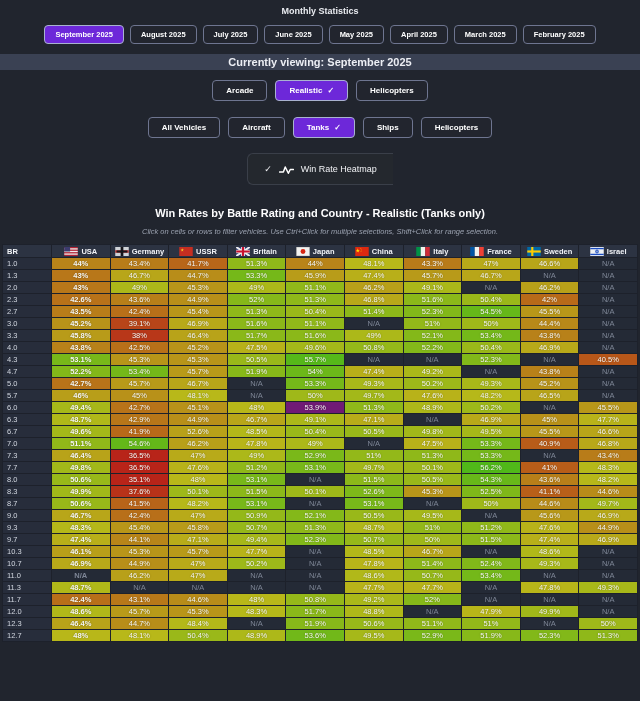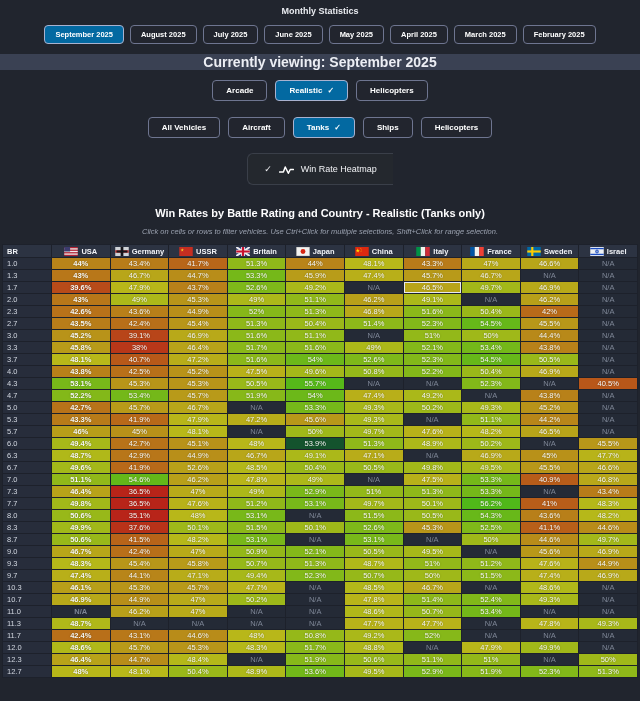--- a/index.html
+++ b/index.html
@@ -9,24 +9,24 @@
     font-family:"Liberation Sans", sans-serif;
     -webkit-font-smoothing:antialiased;
   }
   .page-title { text-align:center; padding-top:6px; font-size:9px; font-weight:bold; color:#e9ebf0; }
   .months { display:flex; justify-content:center; gap:6px; margin-top:9px; }
   .pill {
     background:#22252e; border:1px solid #6e7590; border-radius:4px; color:#fff;
     font-size:7.5px; font-weight:bold; padding:0 10px; height:17px;
     display:flex; align-items:center; cursor:pointer; white-space:nowrap;
   }
-  .pill.selected { background:#0369a1; border-color:#a9b2cf; }
+  .pill.selected { background:#6d28d9; border-color:#a9b2cf; }
   .banner {
     margin-top:10px; background:#3a4153; text-align:center;
-    font-size:14px; font-weight:bold; height:16px; line-height:16px; color:#eceef4;
+    font-size:11px; font-weight:bold; height:16px; line-height:16px; color:#eceef4;
   }
   .btn-row { display:flex; justify-content:center; gap:8px; }
   .btn-row.modes { margin-top:10px; }
   .btn-row.vehicles { margin-top:16px; }
   .btn-row .pill { height:19px; font-size:8px; padding:0 13px; border-radius:4px; }
   .check { margin-left:5px; font-size:8px; font-weight:bold; }
   .tabs { display:flex; justify-content:center; margin-top:15px; }
   .tab {
     height:30px; display:flex; align-items:center; gap:7px; padding:0 16px;
     font-size:9px; cursor:pointer; color:#f0f1f4;
@@ -289,33 +289,20 @@
         <td class="cell" style="background: rgb(184, 141, 25);">44.7%</td>
         <td class="cell" style="background: rgb(117, 184, 25);">53.3%</td>
         <td class="cell" style="background: rgb(184, 156, 25);">45.9%</td>
         <td class="cell" style="background: rgb(184, 175, 25);">47.4%</td>
         <td class="cell" style="background: rgb(184, 154, 25);">45.7%</td>
         <td class="cell" style="background: rgb(184, 166, 25);">46.7%</td>
         <td class="cell na">N/A</td>
         <td class="cell na">N/A</td>
       </tr>
       <tr>
-        <td class="br">1.7</td>
-        <td class="cell c0" style="background: rgb(184, 75, 25);">39.6%</td>
-        <td class="cell" style="background: rgb(184, 182, 25);">47.9%</td>
-        <td class="cell" style="background: rgb(184, 128, 25);">43.7%</td>
-        <td class="cell" style="background: rgb(126, 184, 25);">52.6%</td>
-        <td class="cell" style="background: rgb(170, 184, 25);">49.2%</td>
-        <td class="cell na">N/A</td>
-        <td class="cell selcell" style="background: rgb(184, 164, 25);">46.5%</td>
-        <td class="cell" style="background: rgb(163, 184, 25);">49.7%</td>
-        <td class="cell" style="background: rgb(184, 169, 25);">46.9%</td>
-        <td class="cell na">N/A</td>
-      </tr>
-      <tr>
         <td class="br">2.0</td>
         <td class="cell c0" style="background: rgb(184, 119, 25);">43%</td>
         <td class="cell" style="background: rgb(172, 184, 25);">49%</td>
         <td class="cell" style="background: rgb(184, 149, 25);">45.3%</td>
         <td class="cell" style="background: rgb(172, 184, 25);">49%</td>
         <td class="cell" style="background: rgb(145, 184, 25);">51.1%</td>
         <td class="cell" style="background: rgb(184, 160, 25);">46.2%</td>
         <td class="cell" style="background: rgb(171, 184, 25);">49.1%</td>
         <td class="cell na">N/A</td>
         <td class="cell" style="background: rgb(184, 160, 25);">46.2%</td>
@@ -367,33 +354,20 @@
         <td class="cell" style="background: rgb(184, 163, 25);">46.4%</td>
         <td class="cell" style="background: rgb(138, 184, 25);">51.7%</td>
         <td class="cell" style="background: rgb(139, 184, 25);">51.6%</td>
         <td class="cell" style="background: rgb(172, 184, 25);">49%</td>
         <td class="cell" style="background: rgb(132, 184, 25);">52.1%</td>
         <td class="cell" style="background: rgb(116, 184, 25);">53.4%</td>
         <td class="cell" style="background: rgb(184, 129, 25);">43.8%</td>
         <td class="cell na">N/A</td>
       </tr>
       <tr>
-        <td class="br">3.7</td>
-        <td class="cell c0" style="background: rgb(184, 184, 25);">48.1%</td>
-        <td class="cell" style="background: rgb(184, 89, 25);">40.7%</td>
-        <td class="cell" style="background: rgb(184, 173, 25);">47.2%</td>
-        <td class="cell" style="background: rgb(139, 184, 25);">51.6%</td>
-        <td class="cell" style="background: rgb(108, 184, 25);">54%</td>
-        <td class="cell" style="background: rgb(126, 184, 25);">52.6%</td>
-        <td class="cell" style="background: rgb(130, 184, 25);">52.3%</td>
-        <td class="cell" style="background: rgb(102, 184, 25);">54.5%</td>
-        <td class="cell" style="background: rgb(153, 184, 25);">50.5%</td>
-        <td class="cell na">N/A</td>
-      </tr>
-      <tr>
         <td class="br">4.0</td>
         <td class="cell c0" style="background: rgb(184, 129, 25);">43.8%</td>
         <td class="cell" style="background: rgb(184, 112, 25);">42.5%</td>
         <td class="cell" style="background: rgb(184, 147, 25);">45.2%</td>
         <td class="cell" style="background: rgb(184, 177, 25);">47.5%</td>
         <td class="cell" style="background: rgb(164, 184, 25);">49.6%</td>
         <td class="cell" style="background: rgb(149, 184, 25);">50.8%</td>
         <td class="cell" style="background: rgb(131, 184, 25);">52.2%</td>
         <td class="cell" style="background: rgb(154, 184, 25);">50.4%</td>
         <td class="cell" style="background: rgb(184, 169, 25);">46.9%</td>
@@ -432,52 +406,39 @@
         <td class="cell" style="background: rgb(184, 166, 25);">46.7%</td>
         <td class="cell na">N/A</td>
         <td class="cell" style="background: rgb(117, 184, 25);">53.3%</td>
         <td class="cell" style="background: rgb(168, 184, 25);">49.3%</td>
         <td class="cell" style="background: rgb(157, 184, 25);">50.2%</td>
         <td class="cell" style="background: rgb(168, 184, 25);">49.3%</td>
         <td class="cell" style="background: rgb(184, 147, 25);">45.2%</td>
         <td class="cell na">N/A</td>
       </tr>
       <tr>
-        <td class="br">5.3</td>
-        <td class="cell c0" style="background: rgb(184, 123, 25);">43.3%</td>
-        <td class="cell" style="background: rgb(184, 105, 25);">41.9%</td>
-        <td class="cell" style="background: rgb(184, 182, 25);">47.9%</td>
-        <td class="cell" style="background: rgb(184, 173, 25);">47.2%</td>
-        <td class="cell" style="background: rgb(184, 152, 25);">45.6%</td>
-        <td class="cell" style="background: rgb(168, 184, 25);">49.3%</td>
-        <td class="cell na">N/A</td>
-        <td class="cell" style="background: rgb(145, 184, 25);">51.1%</td>
-        <td class="cell" style="background: rgb(184, 134, 25);">44.2%</td>
-        <td class="cell na">N/A</td>
-      </tr>
-      <tr>
         <td class="br">5.7</td>
         <td class="cell c0" style="background: rgb(184, 158, 25);">46%</td>
         <td class="cell" style="background: rgb(184, 145, 25);">45%</td>
         <td class="cell" style="background: rgb(184, 184, 25);">48.1%</td>
         <td class="cell na">N/A</td>
         <td class="cell" style="background: rgb(159, 184, 25);">50%</td>
         <td class="cell" style="background: rgb(163, 184, 25);">49.7%</td>
         <td class="cell" style="background: rgb(184, 178, 25);">47.6%</td>
         <td class="cell" style="background: rgb(182, 184, 25);">48.2%</td>
         <td class="cell" style="background: rgb(184, 164, 25);">46.5%</td>
         <td class="cell na">N/A</td>
       </tr>
       <tr>
         <td class="br">6.0</td>
         <td class="cell c0" style="background: rgb(167, 184, 25);">49.4%</td>
         <td class="cell" style="background: rgb(184, 115, 25);">42.7%</td>
         <td class="cell" style="background: rgb(184, 146, 25);">45.1%</td>
         <td class="cell" style="background: rgb(184, 183, 25);">48%</td>
-        <td class="cell" style="background: #14532d; margin-top: 21px;">53.9%</td>
+        <td class="cell" style="background: #701a75; margin-top: 21px;">53.9%</td>
         <td class="cell" style="background: rgb(143, 184, 25);">51.3%</td>
         <td class="cell" style="background: rgb(173, 184, 25);">48.9%</td>
         <td class="cell" style="background: rgb(157, 184, 25);">50.2%</td>
         <td class="cell na">N/A</td>
         <td class="cell" style="background: rgb(184, 151, 25);">45.5%</td>
       </tr>
       <tr>
         <td class="br">6.3</td>
         <td class="cell c0" style="background: rgb(176, 184, 25);">48.7%</td>
         <td class="cell" style="background: rgb(184, 118, 25);">42.9%</td>

